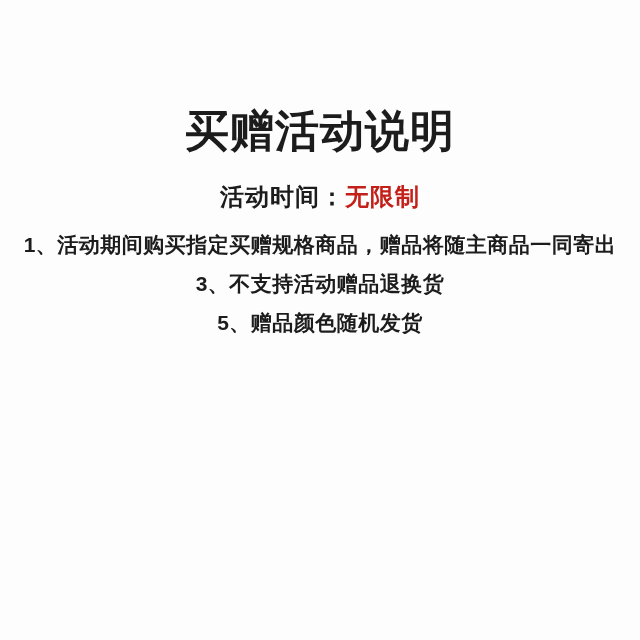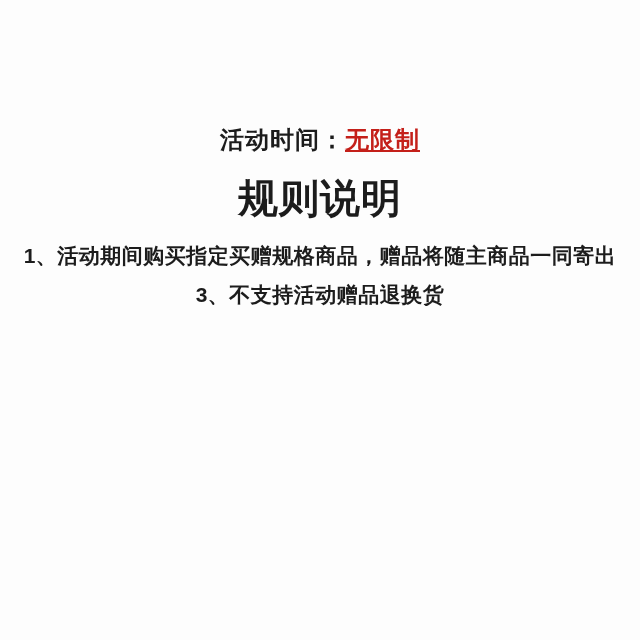--- a/index.html
+++ b/index.html
@@ -52,25 +52,26 @@
     font-weight: 600;
     letter-spacing: 0.5px;
     white-space: nowrap;
   }
 </style>
 </head>
 <body>
 
 <div class="poster">
 
+  <h1 class="title">买赠活动说明</h1>
 
   <div class="activity-time">
-    <span style="color: rgb(28, 28, 28);">活动时间：</span><span style="color: rgb(196, 32, 26); text-decoration: underline;">无限制</span>
+    <span style="color: rgb(28, 28, 28);">活动时间：</span><span style="color: rgb(196, 32, 26);">无限制</span>
   </div>
 
-  <h2 class="rules-heading">规则说明</h2>
 
   <div class="rules">
     <p class="rule">1、活动期间购买指定买赠规格商品，赠品将随主商品一同寄出</p>
     <p class="rule">3、不支持活动赠品退换货</p>
+    <p class="rule">5、赠品颜色随机发货</p>
   </div>
 
 </div>
 
 </body></html>

